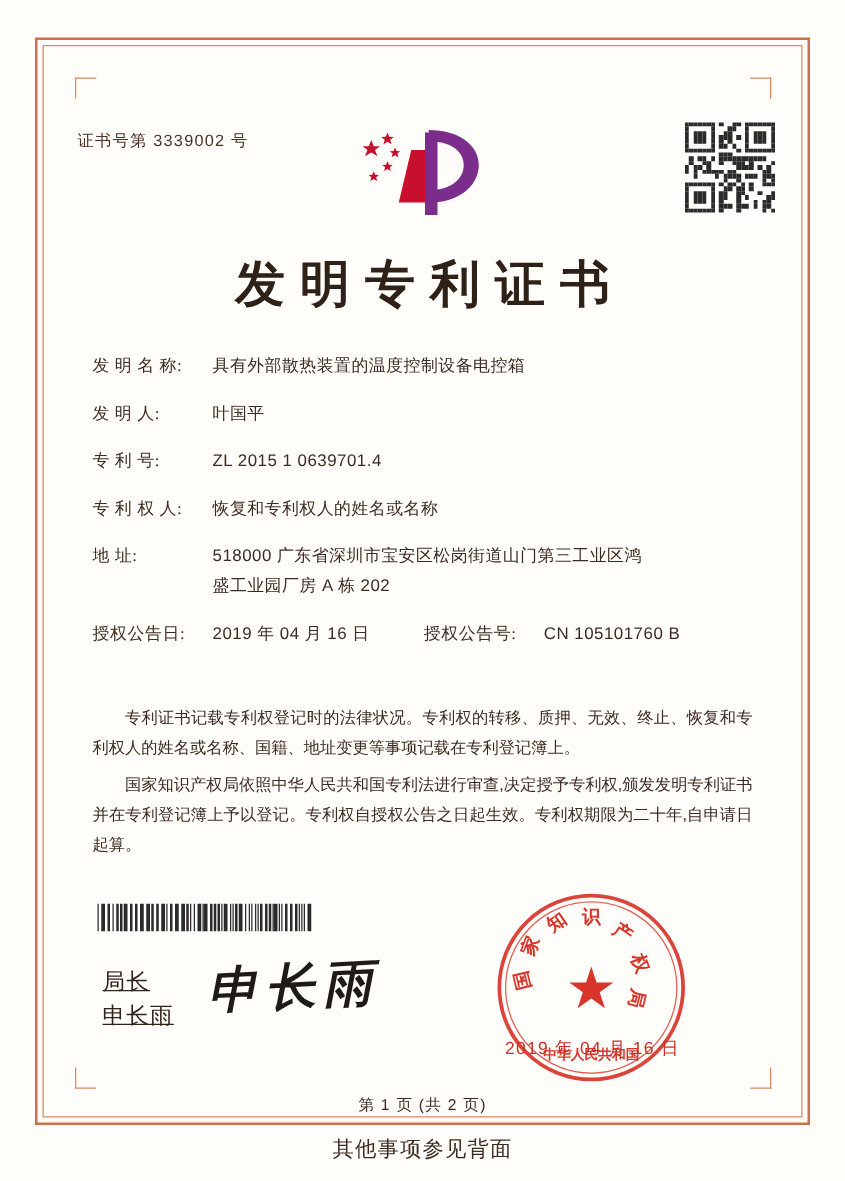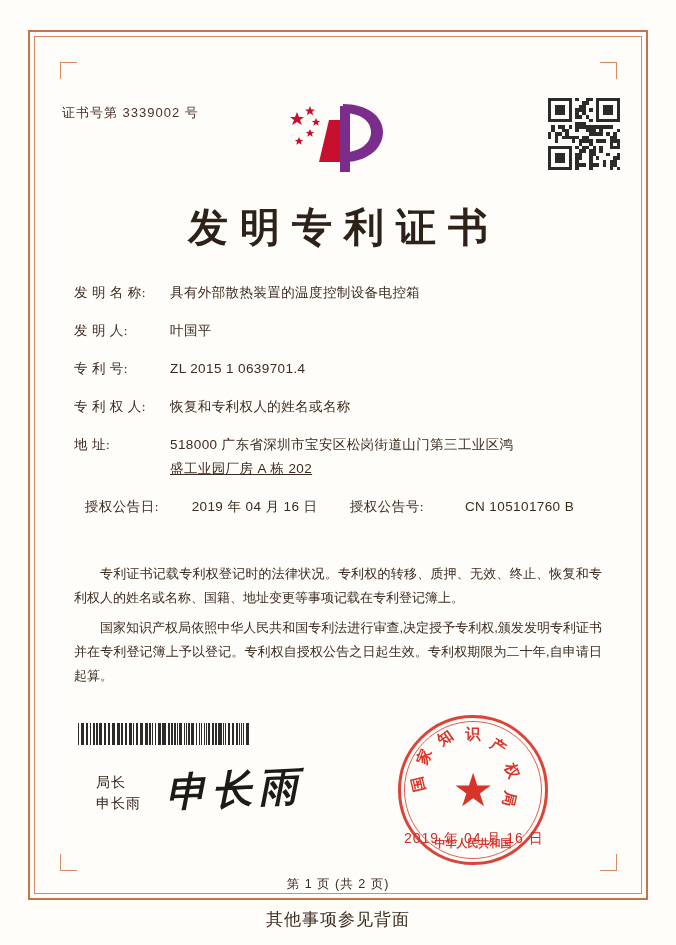--- a/index.html
+++ b/index.html
@@ -112,26 +112,24 @@
     letter-spacing: 0.5px;
     font-family: Liberation Serif, serif;
   }
   .field-value {
     flex: 1;
     letter-spacing: 0.4px;
   }
   .field-value .line2 {
     display: block;
     margin-top: 3px;
-    text-decoration: underline;
   }
   .row-two {
     display: flex;
     margin-bottom: 14px;
-    text-align: center;
   }
   .row-two .half {
     display: flex;
     width: 50%;
   }
   .row-two .half .field-label {
     width: 96px;
     flex: 0 0 96px;
   }
 
@@ -154,25 +152,26 @@
     position: absolute;
     left: 78px; top: 723px;
     width: 172px; height: 22px;
     display: flex;
     align-items: stretch;
   }
   .barcode span { display:block; height:100%; background:#2b2b2b; }
 
   .signature-block {
     position: absolute;
-    left: 96px; top: 772px;
-    font-size: 14px;
+    left: 82px; top: 772px;
+    font-size: 18px;
     line-height: 1.5;
     color: #32231a;
     letter-spacing: 1px;
+    text-decoration: underline;
   }
 
   .handwriting {
     position: absolute;
     left: 166px; top: 762px;
     font-family: "DejaVu Serif", "Liberation Serif", serif;
     font-size: 40px;
     font-style: italic;
     font-weight: bold;
     color: #1e1a17;

